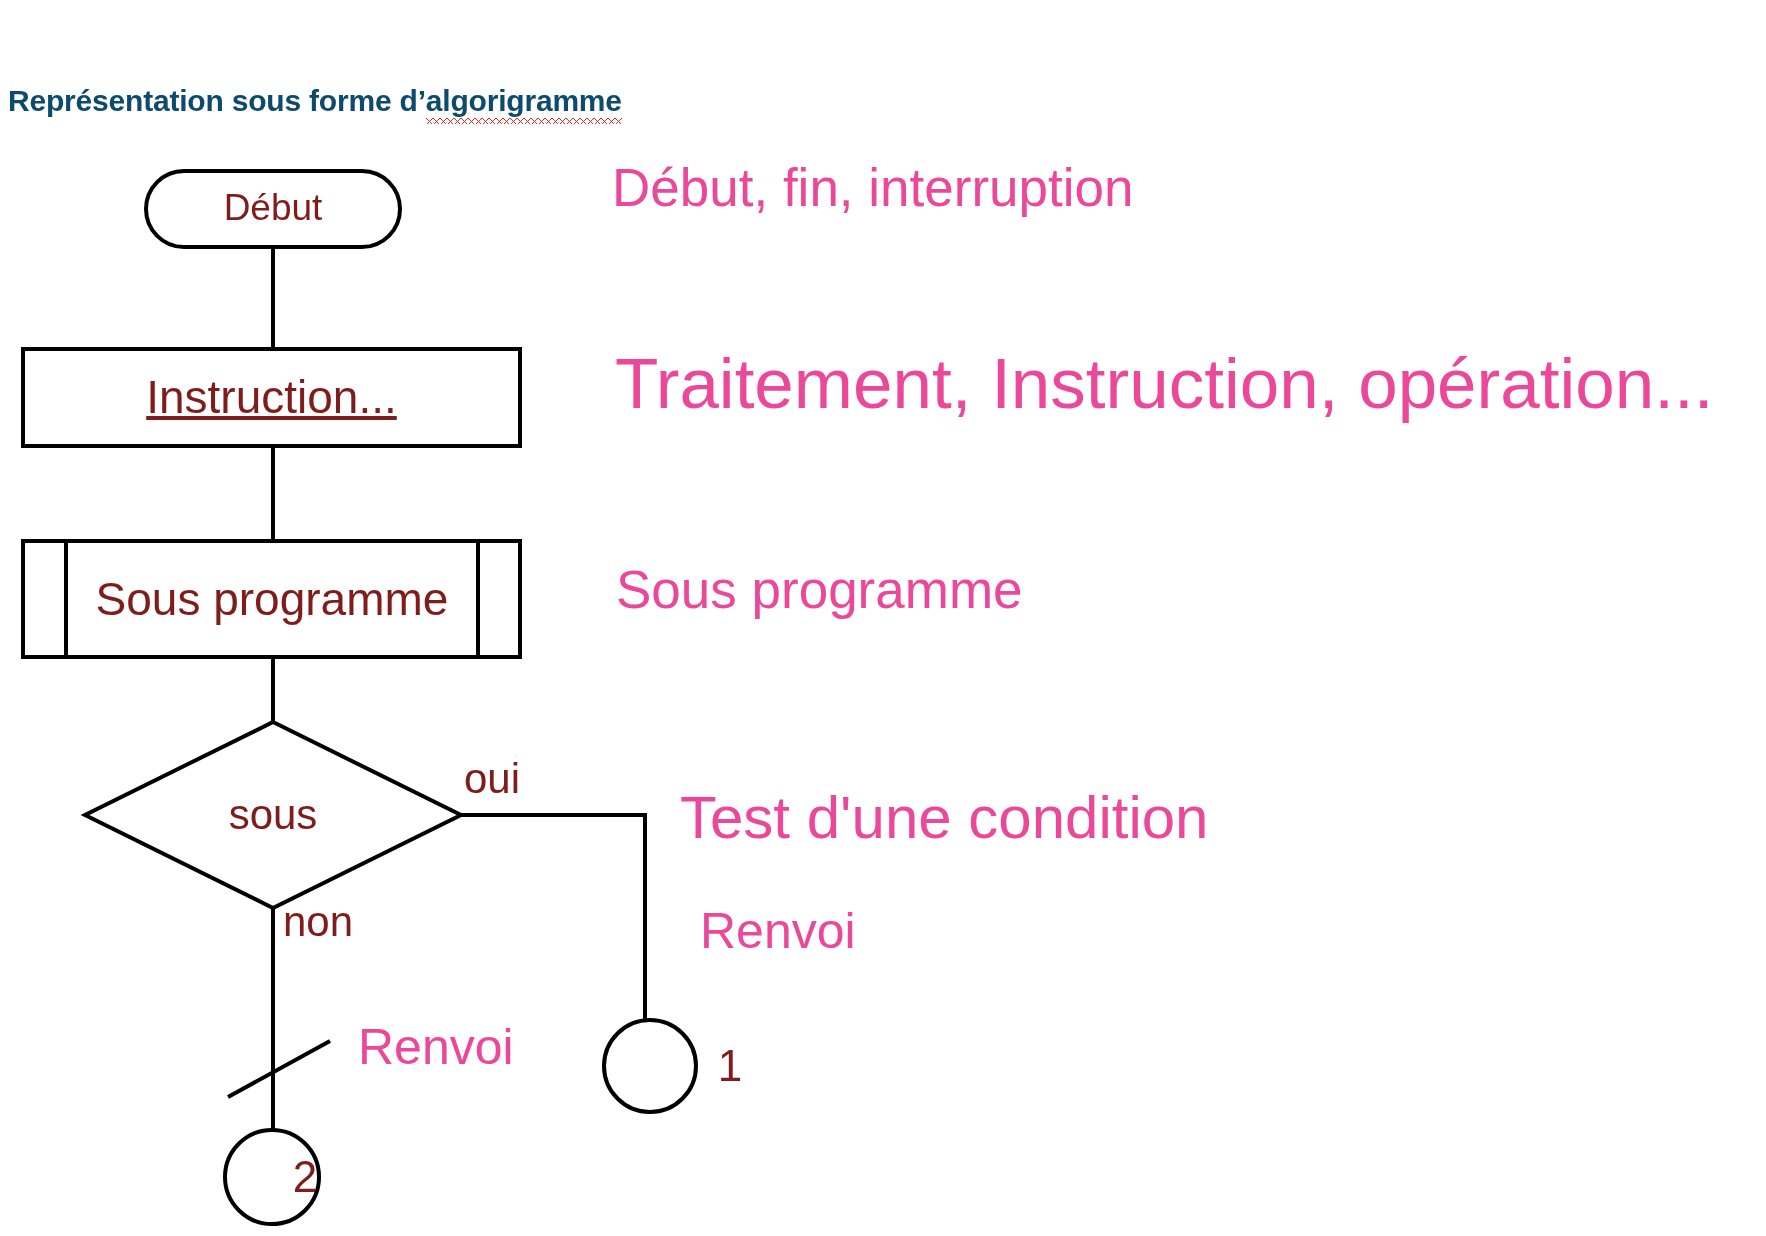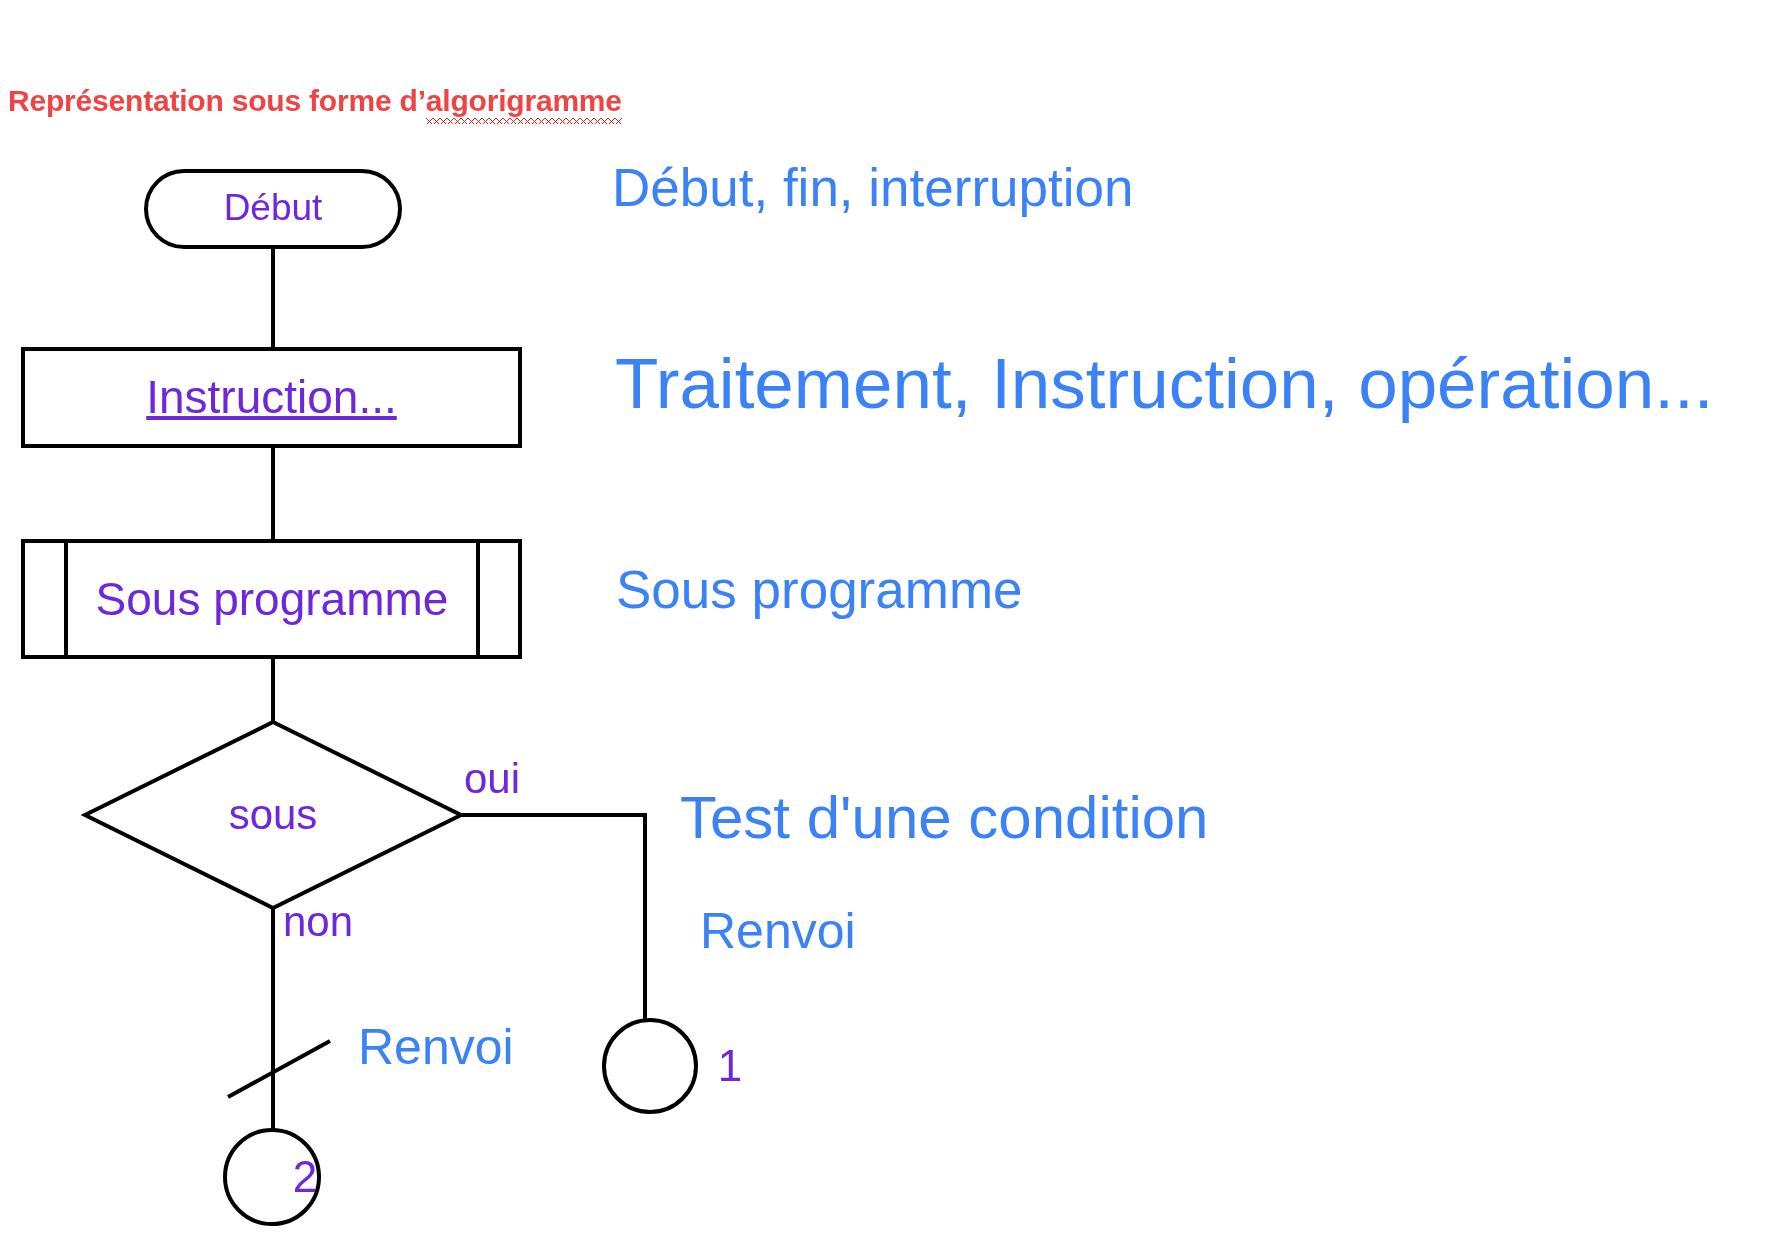--- a/index.html
+++ b/index.html
@@ -15,21 +15,21 @@
     font-family: "Liberation Sans", sans-serif;
   }
 
   
   #slide-title {
     position: absolute;
     left: 8px;
     top: 84px;
     font-size: 30px;
     font-weight: bold;
-    color: #ef4444;
+    color: #0c4a6e;
     white-space: nowrap;
     letter-spacing: -0.2px;
   }
   #slide-title .plain { }
   #slide-title .misspelled {
     position: relative;
     display: inline-block;
   }
   #slide-title .misspelled::after {
     content: "";
@@ -50,21 +50,21 @@
     position: absolute;
     left: 0;
     top: 0;
     width: 1766px;
     height: 1236px;
   }
 
   
   .shape-label {
     position: absolute;
-    color: #6d28d9;
+    color: #7f1d1d;
     white-space: nowrap;
     text-align: center;
   }
   #label-debut {
     left: 145px; top: 170px; width: 256px;
     font-size: 37px;
     line-height: 76px;
   }
   #label-instruction {
     left: 23px; top: 349px; width: 497px;
@@ -97,21 +97,21 @@
   }
   #label-connector-2 {
     left: 258px; top: 1131px; width: 94px;
     font-size: 44px;
     line-height: 92px;
   }
 
   
   .legend-text {
     position: absolute;
-    color: #3b82f6;
+    color: #ec4899;
     white-space: nowrap;
   }
   #legend-terminator { left: 612px; top: 157px;  font-size: 53px; }
   #legend-process    { left: 615px; top: 343px;  font-size: 71px; }
   #legend-subroutine { left: 616px; top: 559px;  font-size: 53px; }
   #legend-decision   { left: 680px; top: 783px;  font-size: 60px; }
   #legend-renvoi-1   { left: 700px; top: 902px;  font-size: 50px; }
   #legend-renvoi-2   { left: 358px; top: 1018px; font-size: 50px; }
 </style>
 </head>

